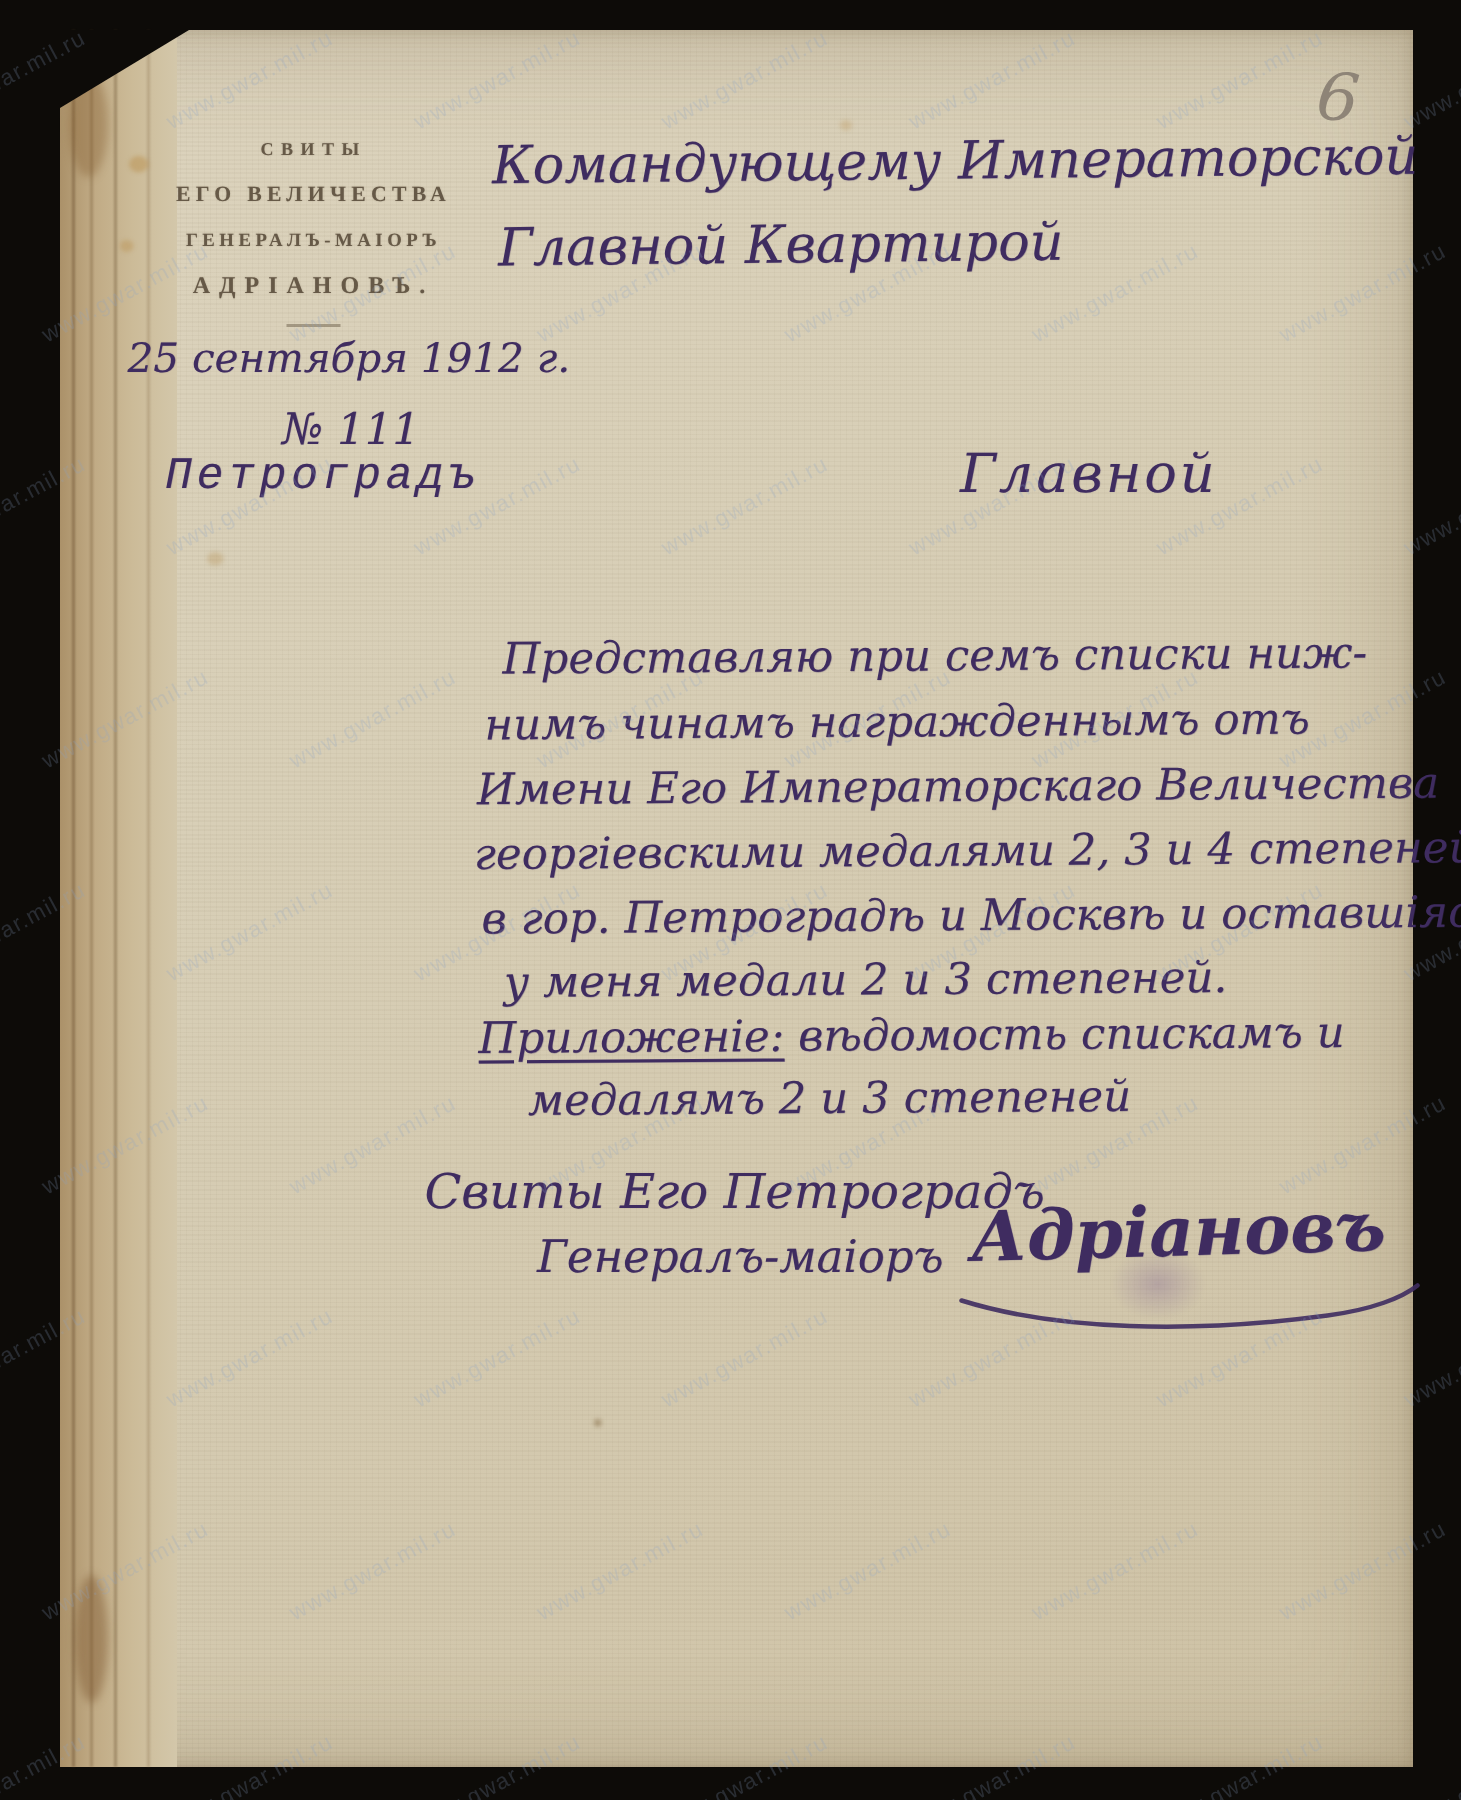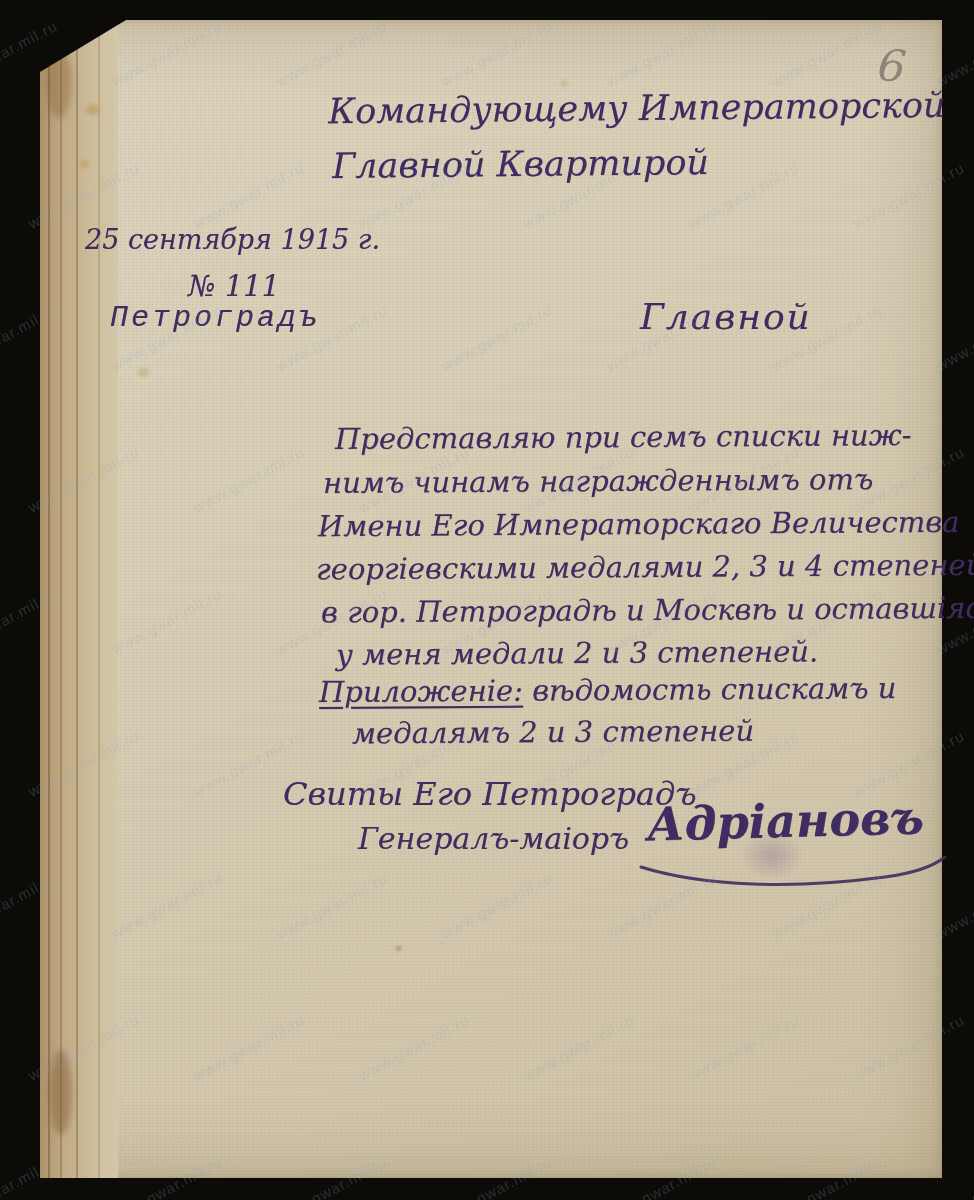--- a/index.html
+++ b/index.html
@@ -114,26 +114,33 @@
     </div>
     <div class="corner-notch"></div>
 
     <div class="spot s1"></div>
     <div class="spot s2"></div>
     <div class="spot s3"></div>
     <div class="spot s4"></div>
     <div class="spot s5"></div>
     <div class="ink-smudge"></div>
 
+    <div class="letterhead">
+      <div class="lh1">СВИТЫ</div>
+      <div class="lh2">ЕГО ВЕЛИЧЕСТВА</div>
+      <div class="lh3">ГЕНЕРАЛЪ-МАІОРЪ</div>
+      <div class="lh4">АДРІАНОВЪ.</div>
+      <div class="lh-rule"></div>
+    </div>
 
     <div class="folio">6</div>
 
     <div class="hw addr1">Командующему Императорской</div>
     <div class="hw addr2">Главной Квартирой</div>
-    <div class="hw date">25 сентября 1915 г.</div>
+    <div class="hw date">25 сентября 1912 г.</div>
     <div class="hw num">№ 111</div>
     <div class="hw place">Петроградъ</div>
     <div class="hw title">Главной</div>
 
     <div class="hw bl l1">Представляю при семъ списки ниж-</div>
     <div class="hw bl l2">нимъ чинамъ награжденнымъ отъ</div>
     <div class="hw bl l3">Имени Его Императорскаго Величества</div>
     <div class="hw bl l4">георгіевскими медалями 2, 3 и 4 степеней</div>
     <div class="hw bl l5">в гор. Петроградѣ и Москвѣ и оставшіяся</div>
     <div class="hw bl l6">у меня медали 2 и 3 степеней.</div>

